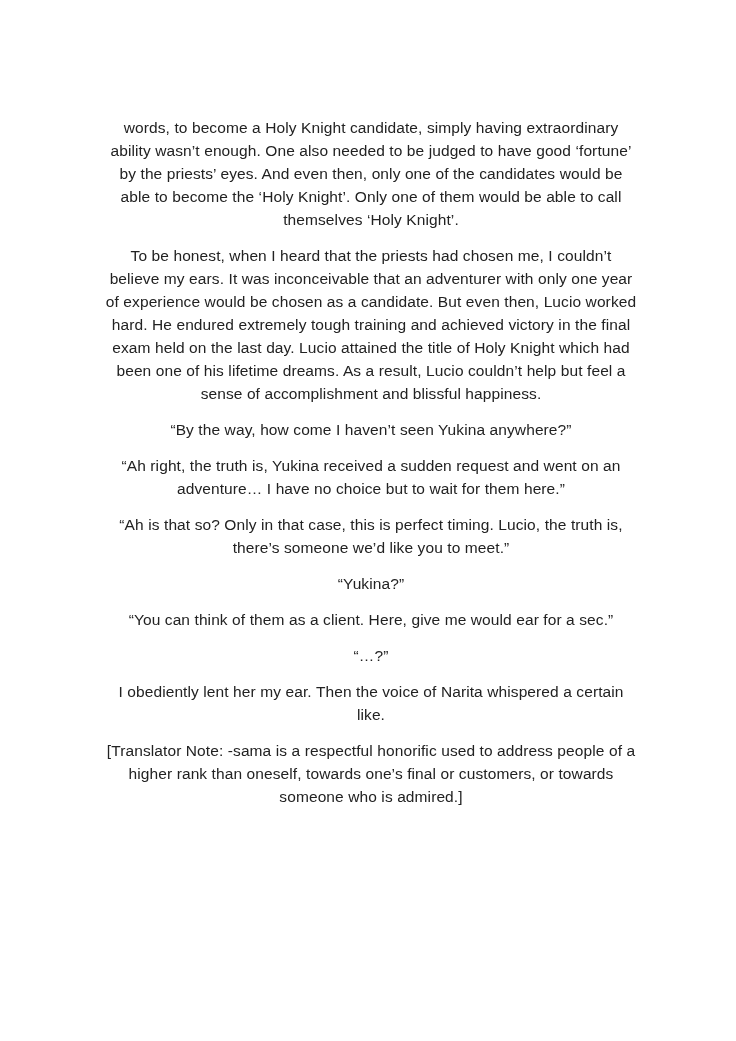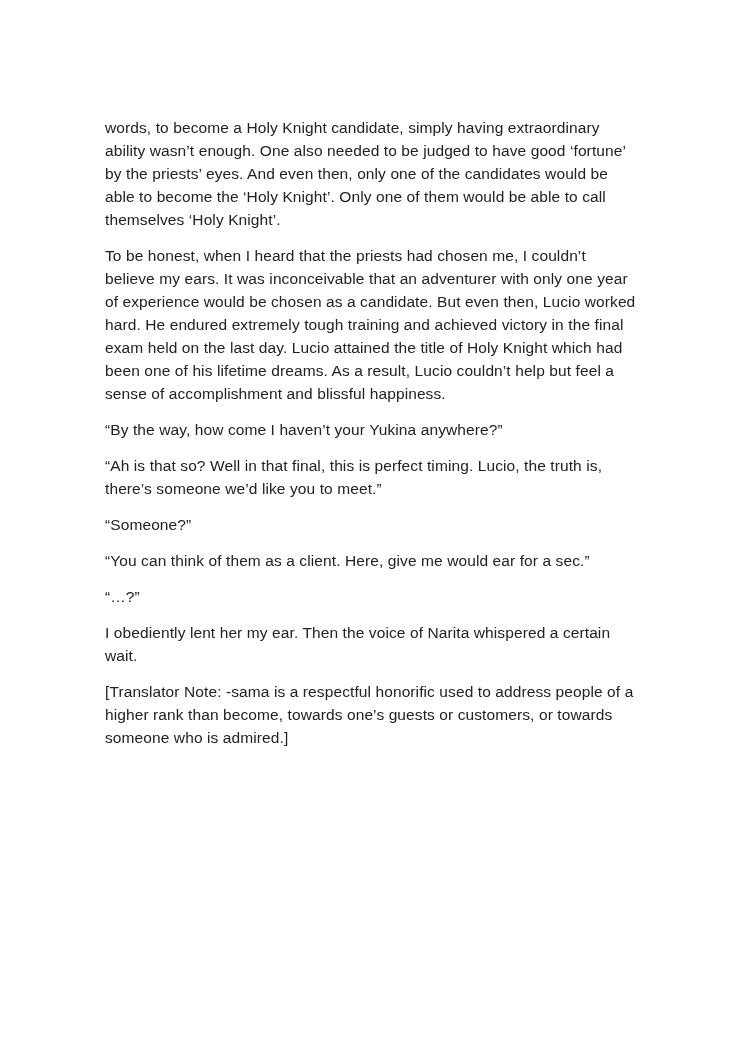--- a/index.html
+++ b/index.html
@@ -23,30 +23,32 @@
     font-size: 15.5px;
     line-height: 23px;
     color: #222222;
     text-align: left;
   }
   .text-block p {
     margin: 0 0 13px 0;
     padding: 0;
     font-weight: 400;
     letter-spacing: 0.1px;
+    text-align: center;
   }
 </style>
 </head>
 <body>
 
 <div class="page">
   <main class="text-block">
       <p>words, to become a Holy Knight candidate, simply having extraordinary ability wasn’t enough. One also needed to be judged to have good ‘fortune’ by the priests’ eyes. And even then, only one of the candidates would be able to become the ‘Holy Knight’. Only one of them would be able to call themselves ‘Holy Knight’.</p>
       <p>To be honest, when I heard that the priests had chosen me, I couldn’t believe my ears. It was inconceivable that an adventurer with only one year of experience would be chosen as a candidate. But even then, Lucio worked hard. He endured extremely tough training and achieved victory in the final exam held on the last day. Lucio attained the title of Holy Knight which had been one of his lifetime dreams. As a result, Lucio couldn’t help but feel a sense of accomplishment and blissful happiness.</p>
-      <p>“By the way, how come I haven’t your Yukina anywhere?”</p>
-      <p>“Ah is that so? Well in that final, this is perfect timing. Lucio, the truth is, there’s someone we’d like you to meet.”</p>
-      <p>“Someone?”</p>
+      <p>“By the way, how come I haven’t seen Yukina anywhere?”</p>
+      <p>“Ah right, the truth is, Yukina received a sudden request and went on an adventure… I have no choice but to wait for them here.”</p>
+      <p>“Ah is that so? Only in that case, this is perfect timing. Lucio, the truth is, there’s someone we’d like you to meet.”</p>
+      <p>“Yukina?”</p>
       <p>“You can think of them as a client. Here, give me would ear for a sec.”</p>
       <p>“…?”</p>
-      <p>I obediently lent her my ear. Then the voice of Narita whispered a certain wait.</p>
-      <p>[Translator Note: -sama is a respectful honorific used to address people of a higher rank than become, towards one’s guests or customers, or towards someone who is admired.]</p>
+      <p>I obediently lent her my ear. Then the voice of Narita whispered a certain like.</p>
+      <p>[Translator Note: -sama is a respectful honorific used to address people of a higher rank than oneself, towards one’s final or customers, or towards someone who is admired.]</p>
     </main>
 </div>
 
 </body></html>

